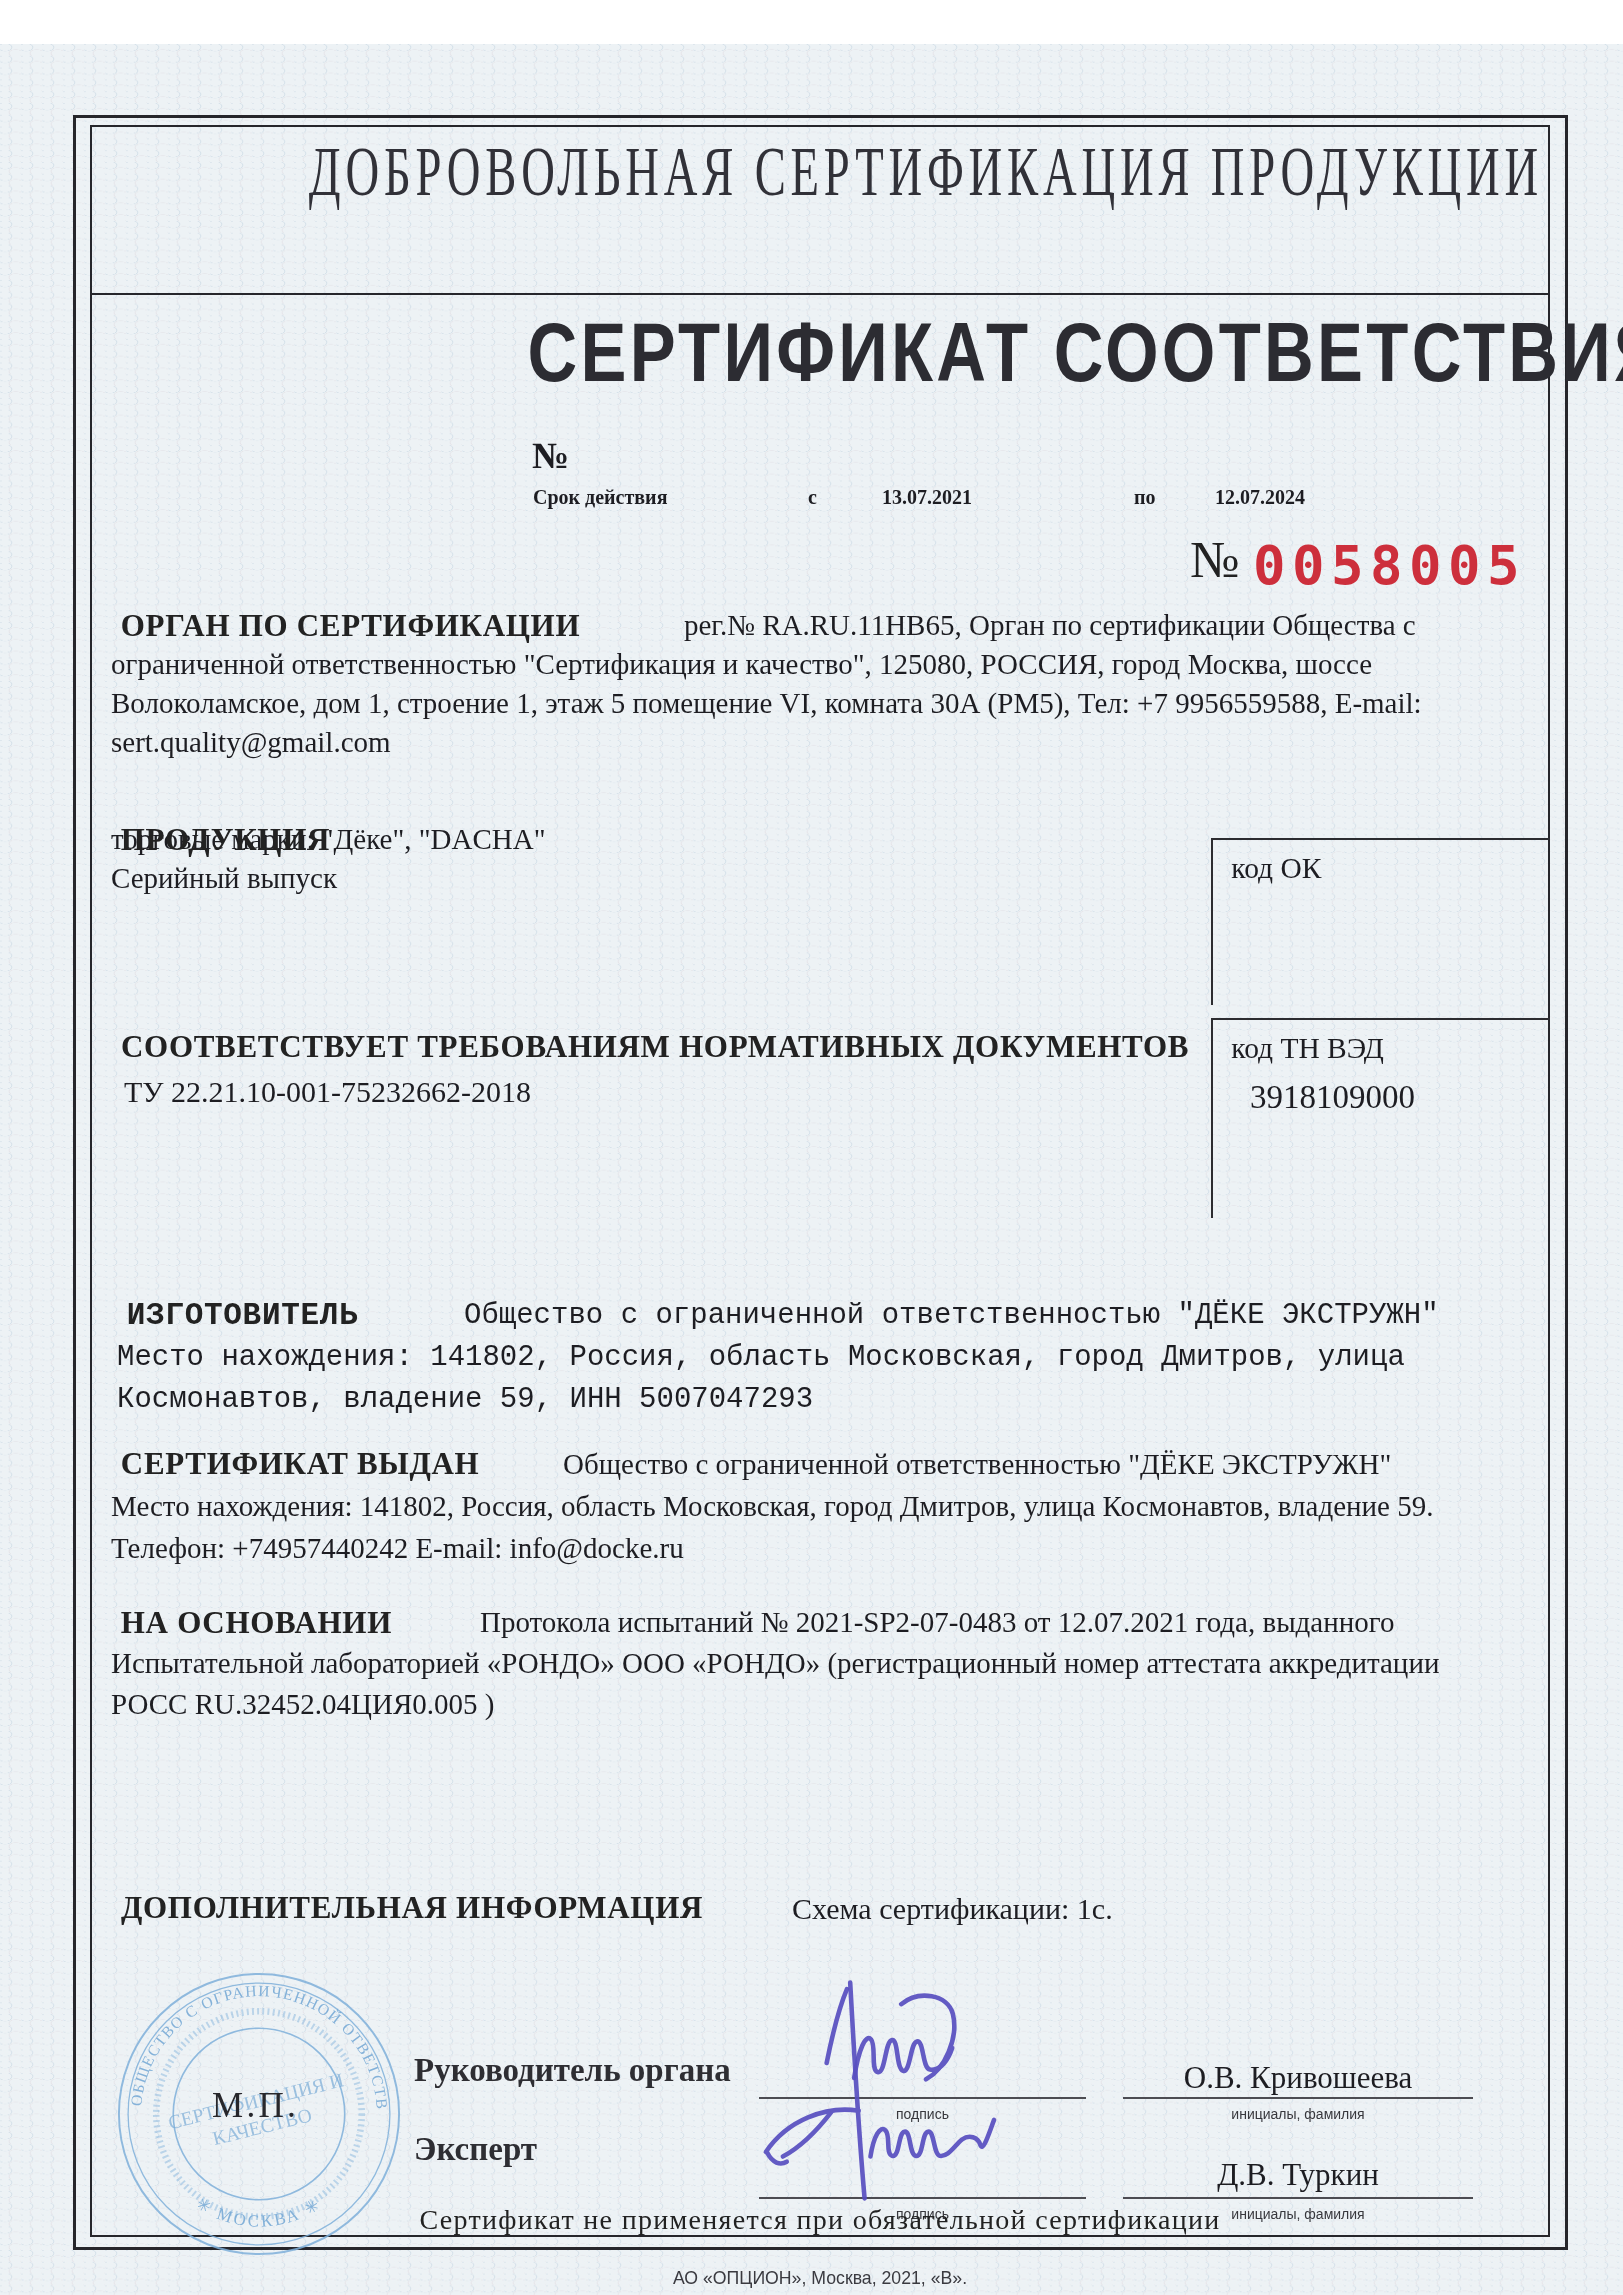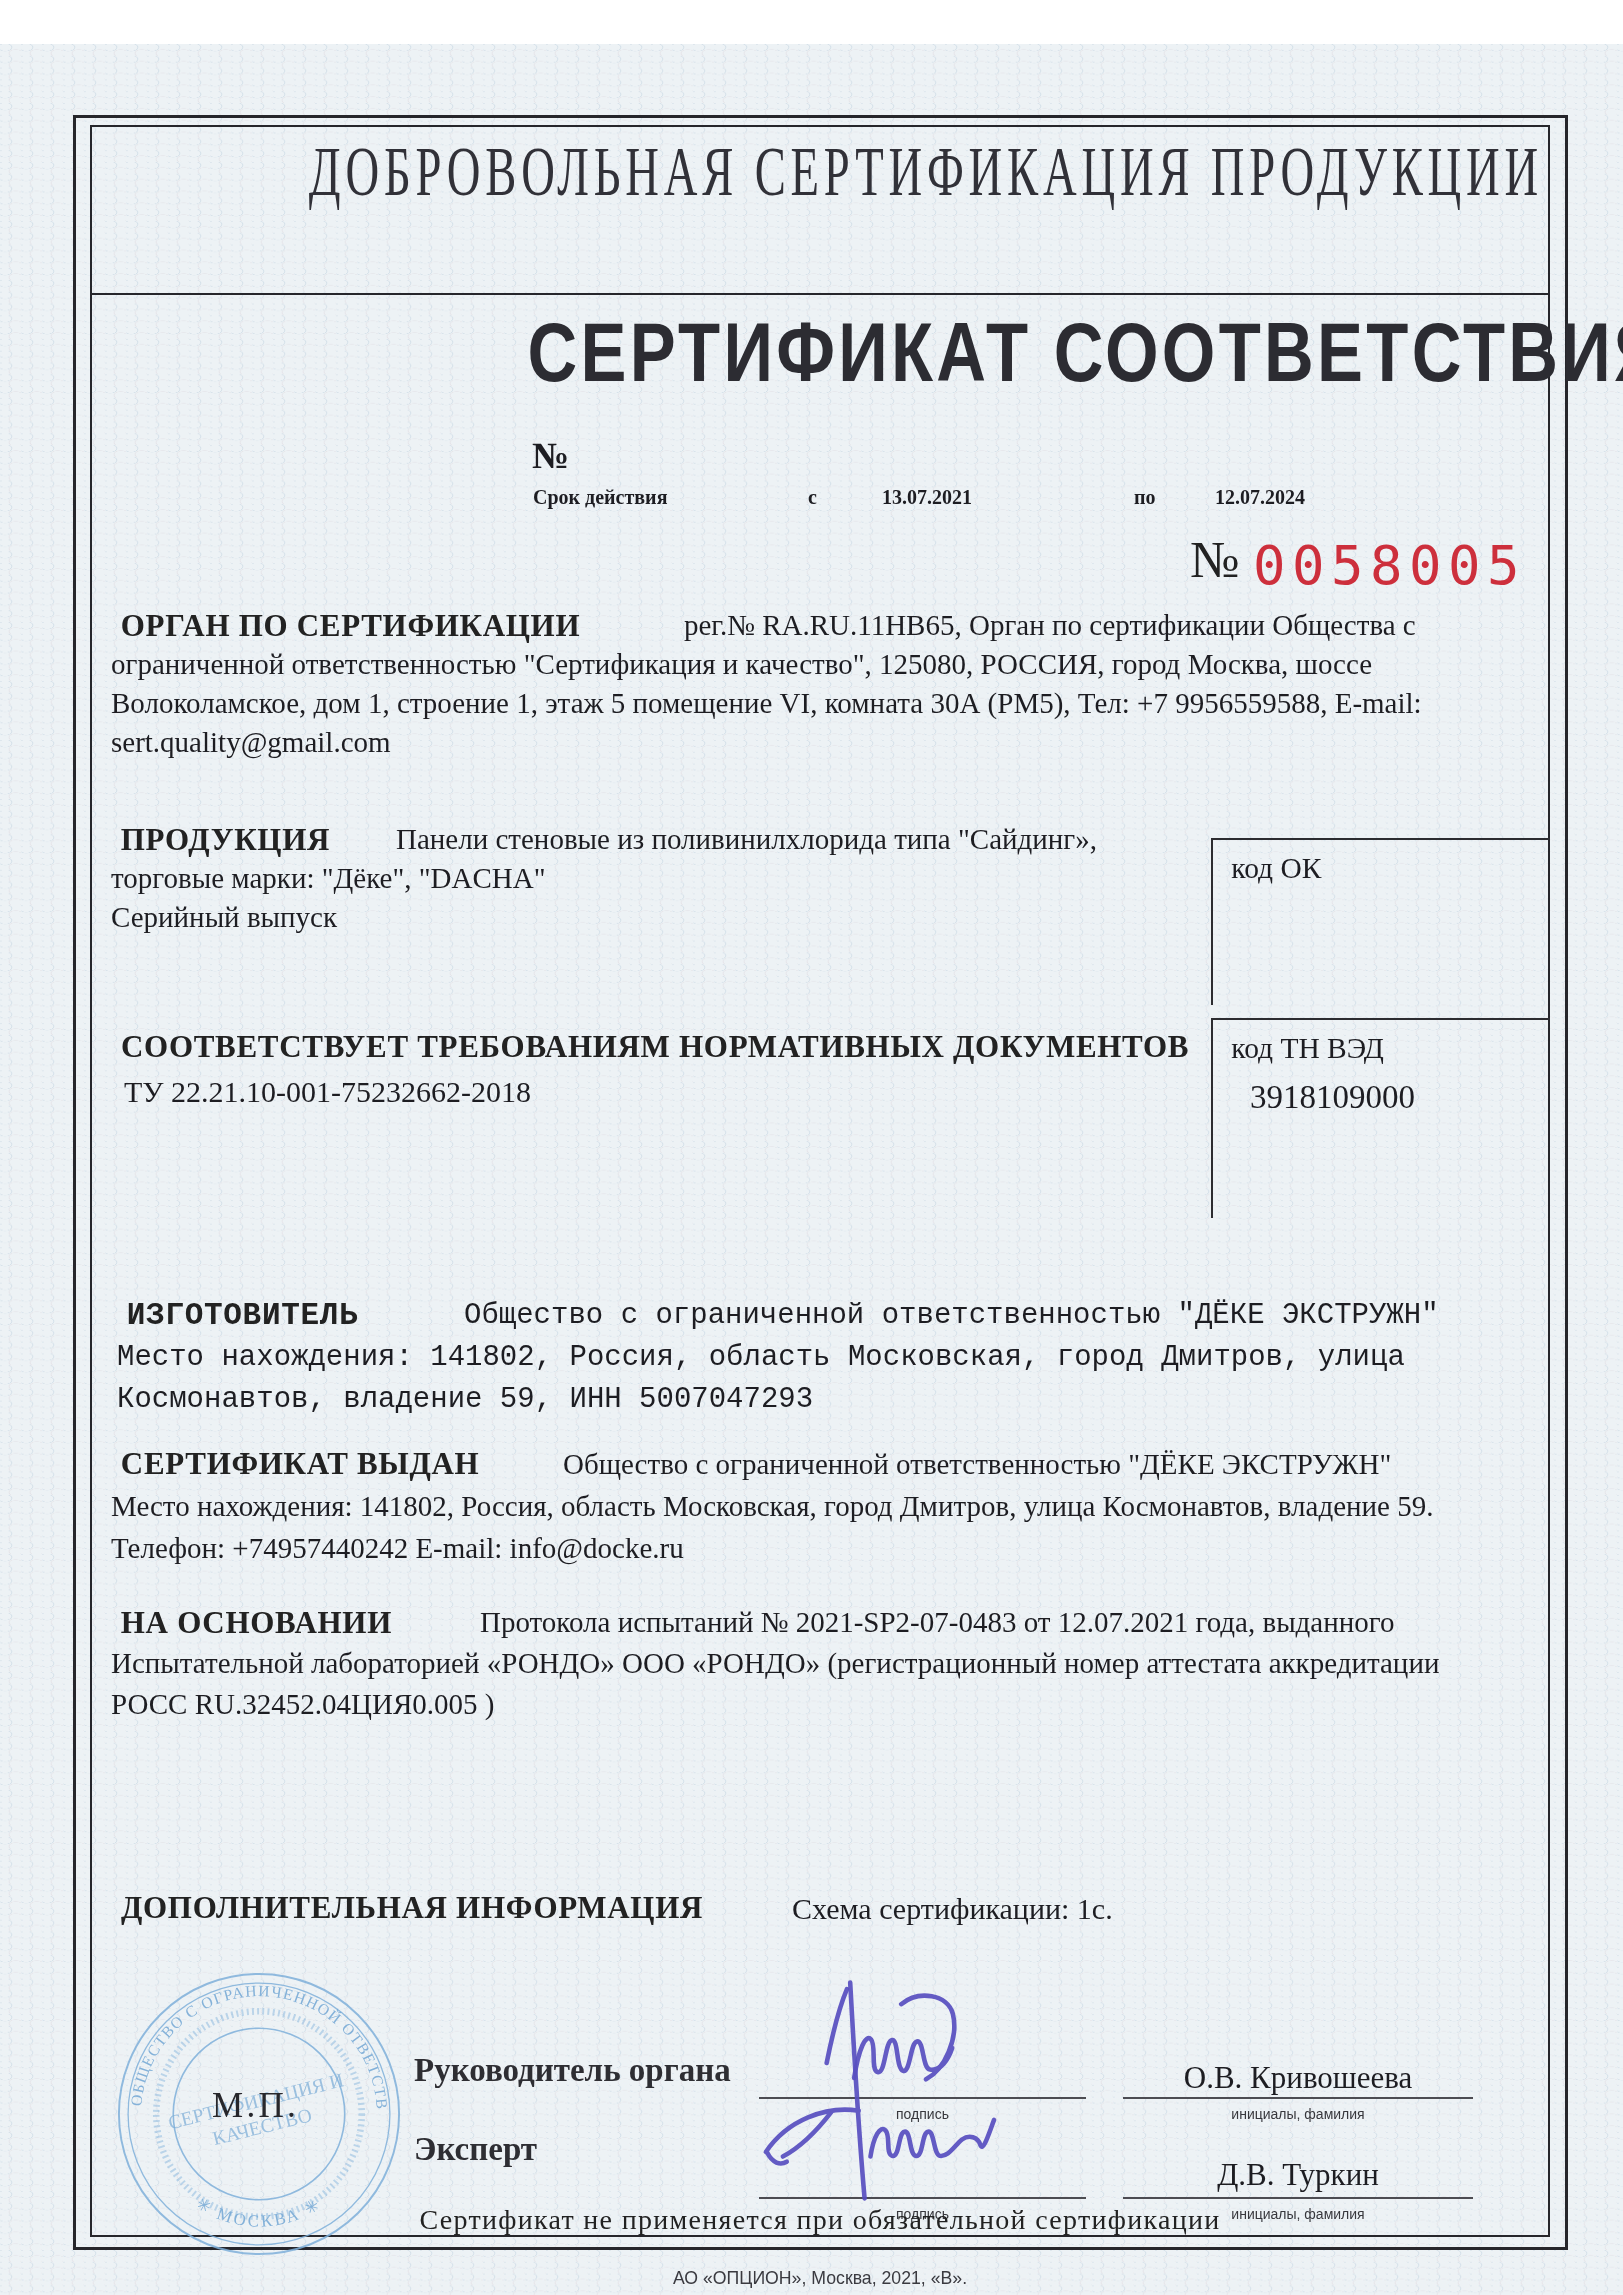--- a/index.html
+++ b/index.html
@@ -22,21 +22,21 @@
   .title span{display:inline-block;font-family:"Liberation Sans",sans-serif;font-weight:bold;font-size:82px;letter-spacing:3.9px;color:#2c2c32;transform:scale(0.84,1.02);white-space:nowrap;}
   .certno-label{left:532px;top:390px;font-size:37px;font-weight:bold;}
   .certno-value{left:623px;top:390px;font-size:37px;font-weight:bold;letter-spacing:0.7px;}
   .validity{top:442px;font-size:20px;}
   .v-label{left:533px;font-weight:bold;}
   .v-from-label{left:808px;font-weight:bold;}
   .v-from{left:882px;font-weight:bold;}
   .v-to-label{left:1134px;font-weight:bold;}
   .v-to{left:1215px;font-weight:bold;}
   .formno-label{left:1190px;top:486px;font-size:52px;color:#222;}
-  .formno-value{left:1253px;top:490px;font-family:"DejaVu Sans Mono",monospace;font-size:54px;letter-spacing:6.5px;color:#cd2f3c;}
+  .formno-value{left:1253px;top:490px;font-family:"DejaVu Sans Mono",monospace;font-size:54px;letter-spacing:6.5px;color:#cd2f3c;font-weight:bold;}
   .para{font-size:29px;line-height:39px;text-align:left;}
   .para .lbl{position:absolute;left:9.8px;top:0;text-indent:0;font-weight:bold;font-size:31px;letter-spacing:0.7px;color:#222;white-space:nowrap;}
   .para .blockline{display:block;text-indent:0;}
   .sec-label{font-weight:bold;font-size:31px;letter-spacing:0.7px;color:#222;white-space:nowrap;}
   .codebox{border-top:2px solid #2c2c30;border-left:2px solid #2c2c30;box-sizing:border-box;}
   .codebox .box-label{position:absolute;left:18.3px;top:11.8px;font-size:29.5px;}
   .codebox .box-lines{position:absolute;left:37px;top:52px;font-size:33px;line-height:39px;}
   .sig-line{height:2px;background:#4c4c52;}
   .small-label{font-family:"Liberation Sans",sans-serif;font-size:14px;color:#38383d;text-align:center;}
   .person-name{font-size:31px;text-align:center;}
@@ -75,21 +75,20 @@
   <div class="abs formno-label">№</div>
   <div class="abs formno-value">0058005</div>
 
   <div class="abs para" style="left:111px;top:562px;width:1394px;text-indent:573px;">
     <span class="lbl">ОРГАН ПО СЕРТИФИКАЦИИ</span>
     <span>рег.№ RA.RU.11НВ65, Орган по сертификации Общества с ограниченной ответственностью "Сертификация и качество", 125080, РОССИЯ, город Москва, шоссе Волоколамское, дом 1, строение 1, этаж 5 помещение VI, комната 30А (РМ5), Тел: +7 9956559588, E-mail: sert.quality@gmail.com</span>
   </div>
 
   <div class="abs para" style="left:111px;top:776px;width:1093px;text-indent:285px;">
     <span class="lbl">ПРОДУКЦИЯ</span>
-    <span>Панели стеновые из поливинилхлорида типа "Сайдинг»,</span>
     <span class="blockline">торговые марки: "Дёке", "DACHA"</span>
     <span class="blockline">Серийный выпуск</span>
   </div>
 
   <div class="abs codebox" style="left:1211px;top:794px;width:339px;height:167px;">
     <div class="box-label">код ОК</div>
   </div>
 
   <div class="abs sec-label" style="left:121px;top:985px;">СООТВЕТСТВУЕТ ТРЕБОВАНИЯМ НОРМАТИВНЫХ ДОКУМЕНТОВ</div>
   <div class="abs" style="left:124px;top:1031px;font-size:30px;">ТУ 22.21.10-001-75232662-2018</div>

